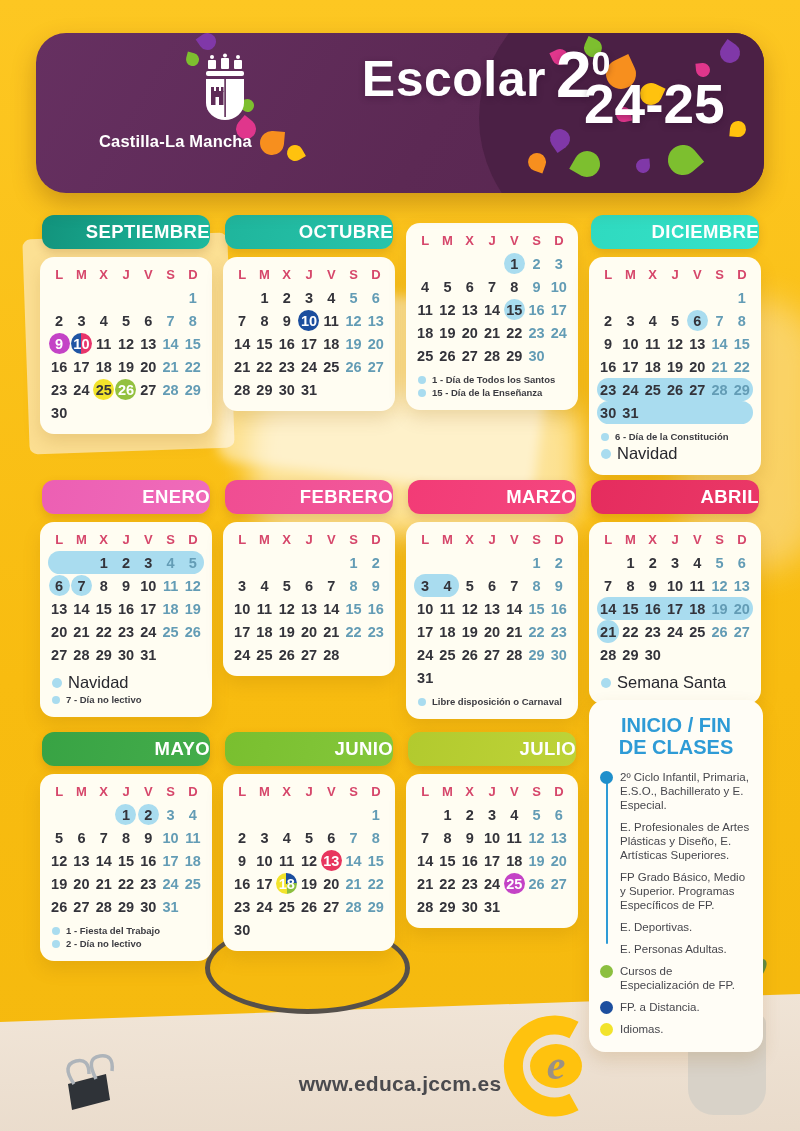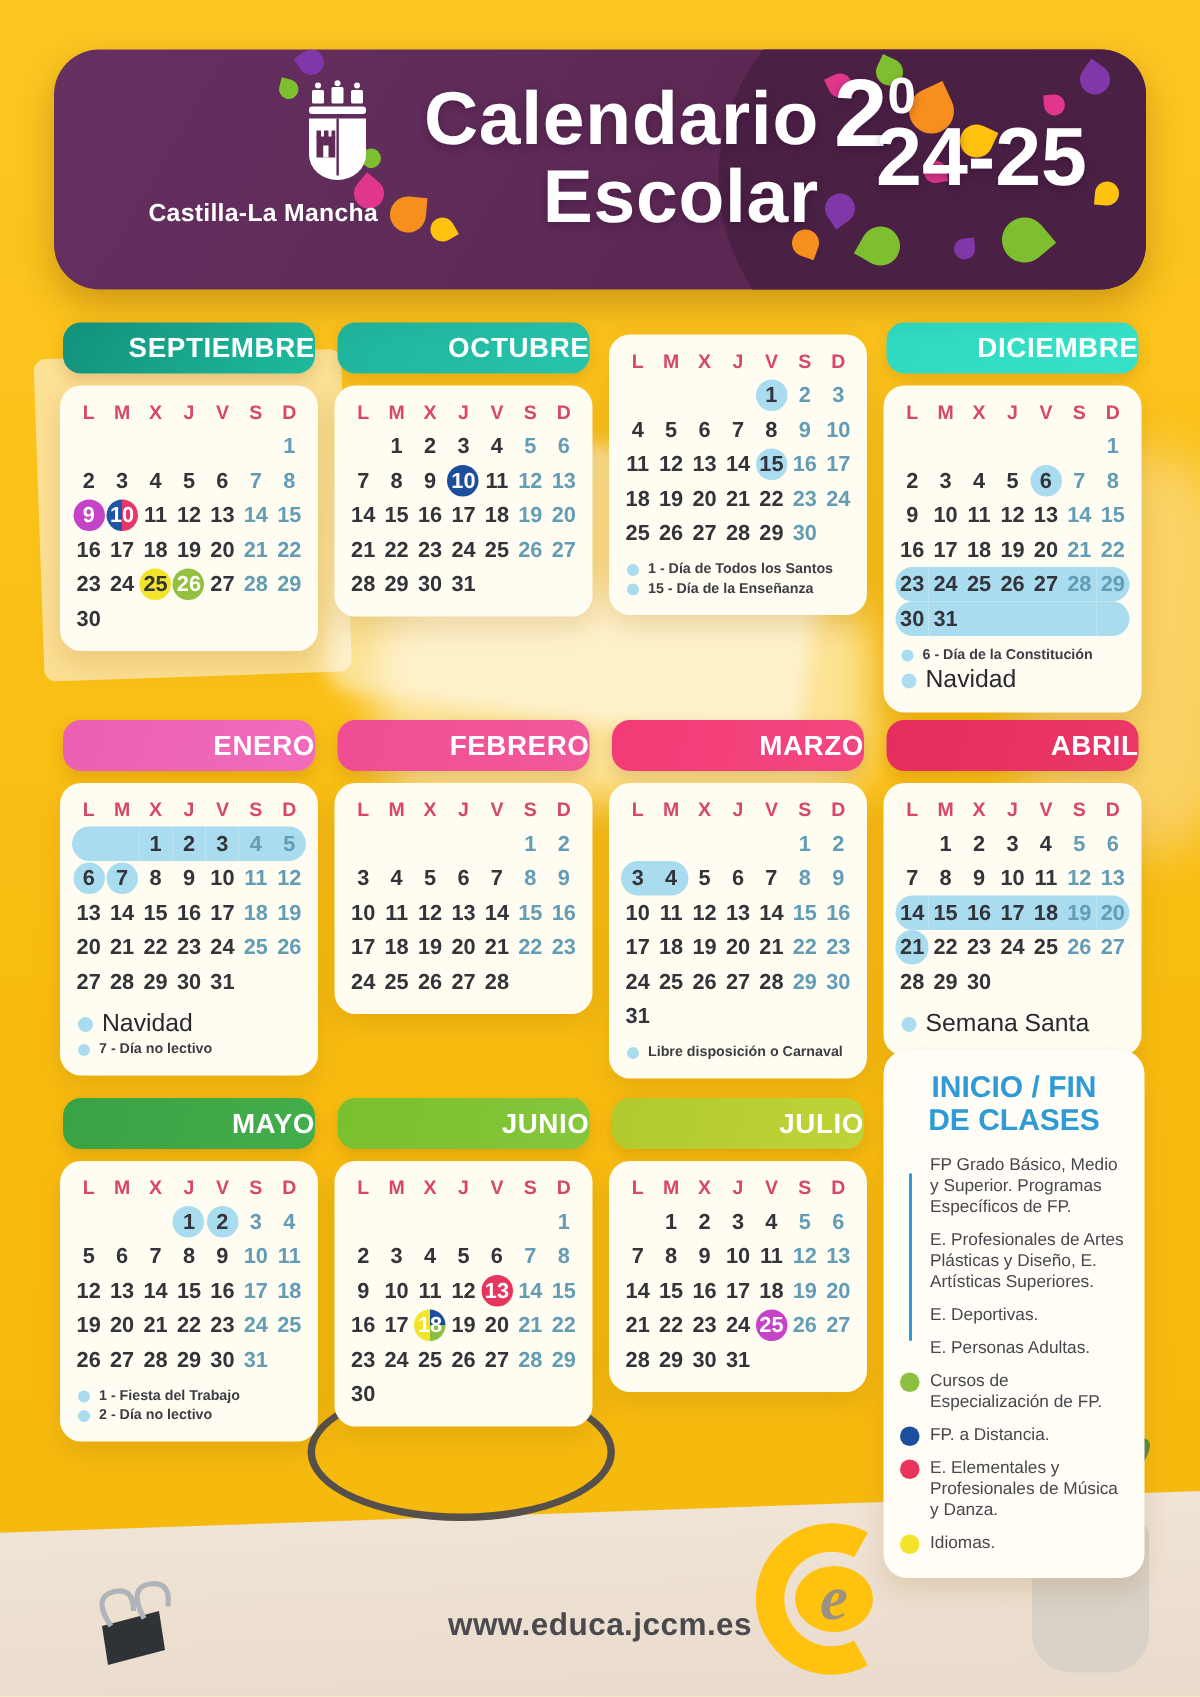--- a/index.html
+++ b/index.html
@@ -135,21 +135,20 @@
           <rect x="13" y="34" width="3" height="5"></rect>
             <rect x="18" y="34" width="3" height="5"></rect>
             <rect x="23" y="34" width="2.5" height="5"></rect>
           <rect x="13" y="38" width="12.5" height="14"></rect>
           <rect x="17.5" y="44" width="3.5" height="8" fill="#FFFFFF"></rect>
         </g>
       </svg>
       <div class="logo-text">Castilla-La Mancha</div>
     </div>
     <div class="title">
-      <div class="t1">Calendario</div>
       <div class="t2">Escolar</div>
     </div>
     <div class="year">
       <div class="yrow1"><span class="y2">2</span><span class="y0">0</span></div>
       <div class="yrow2">24-25</div>
     </div>
   </header>
 
   <div id="months">
       <div class="month" style="left: 40px; top: 215px;">
@@ -825,47 +824,47 @@
     </div>
 
   <aside class="panel">
     <div class="panel-title">
       <div>INICIO / FIN</div>
       <div>DE CLASES</div>
     </div>
     <div class="legend-items">
         <div class="legend-group">
           <div class="legend-item">
-            <span class="ldot ph"></span>
-            <span class="ltext">FP Grado Básico, Medio y Superior. Programas Específicos de FP.</span>
+            <span class="ldot" style="background: rgb(31, 143, 203);"></span>
+            <span class="ltext">2º Ciclo Infantil, Primaria, E.S.O., Bachillerato y E. Especial.</span>
           </div>
           <div class="legend-item">
             <span class="ldot ph"></span>
             <span class="ltext">E. Profesionales de Artes Plásticas y Diseño, E. Artísticas Superiores.</span>
           </div>
           <div class="legend-item">
             <span class="ldot ph"></span>
+            <span class="ltext">FP Grado Básico, Medio y Superior. Programas Específicos de FP.</span>
+          </div>
+          <div class="legend-item">
+            <span class="ldot ph"></span>
             <span class="ltext">E. Deportivas.</span>
           </div>
           <div class="legend-item">
             <span class="ldot ph"></span>
             <span class="ltext">E. Personas Adultas.</span>
           </div>
         </div>
         <div class="legend-item">
           <span class="ldot" style="background: rgb(140, 191, 63);"></span>
           <span class="ltext">Cursos de Especialización de FP.</span>
         </div>
         <div class="legend-item">
           <span class="ldot" style="background: rgb(28, 78, 158);"></span>
           <span class="ltext">FP. a Distancia.</span>
-        </div>
-        <div class="legend-item">
-          <span class="ldot" style="background: rgb(232, 53, 94);"></span>
-          <span class="ltext">E. Elementales y Profesionales de Música y Danza.</span>
         </div>
         <div class="legend-item">
           <span class="ldot" style="background: rgb(242, 227, 43);"></span>
           <span class="ltext">Idiomas.</span>
         </div>
       </div>
   </aside>
 
   <svg class="jccm-logo" width="102" height="104" viewBox="0 0 102 104">
     <path d="M76 16 A41 41 0 1 0 76 88" fill="none" stroke="#FFC20E" stroke-width="19"></path>

